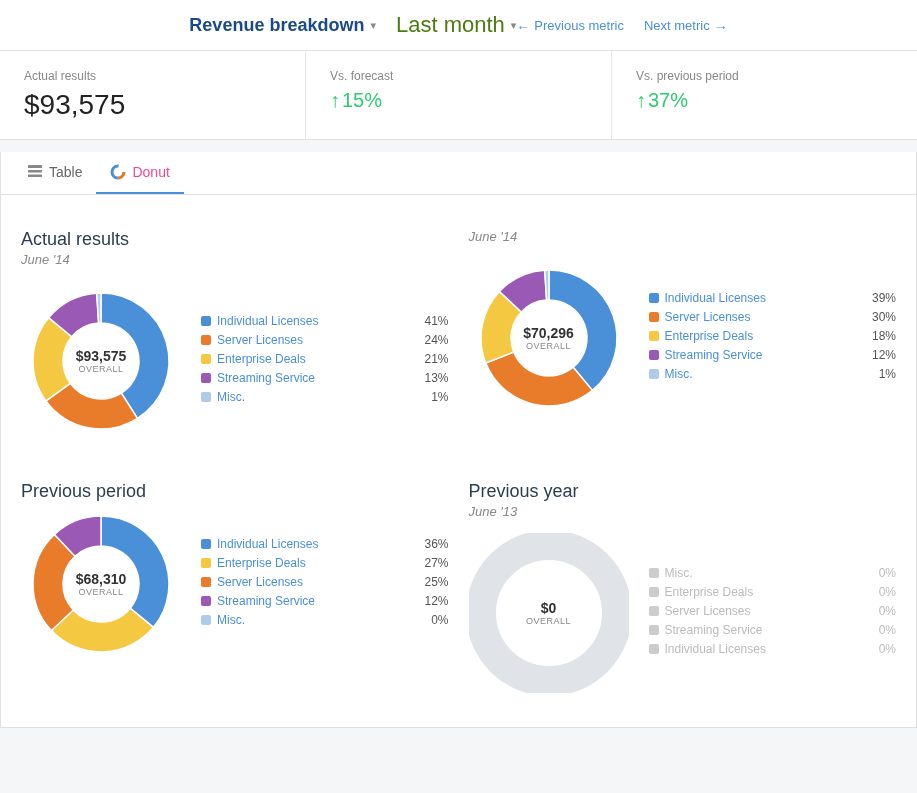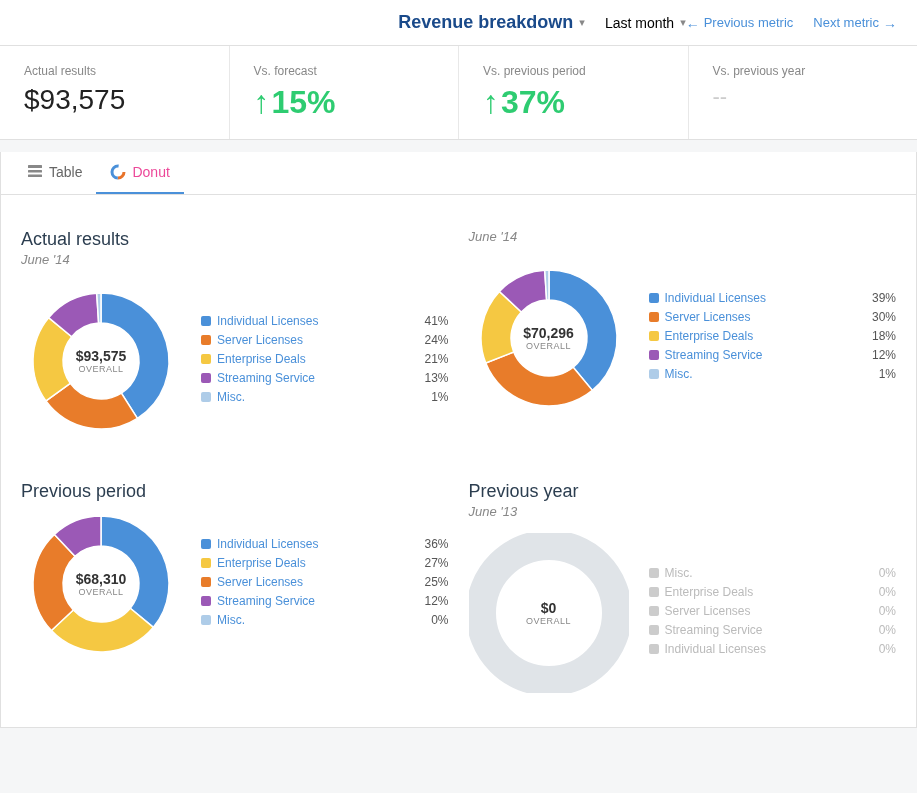--- a/index.html
+++ b/index.html
@@ -1,48 +1,48 @@
 <!DOCTYPE html>
 <html><head>
   <meta charset="utf-8">
   <style>
     * { box-sizing: border-box; margin: 0; padding: 0; }
     body { font-family: -apple-system, BlinkMacSystemFont, 'Segoe UI', Arial, sans-serif; background: #f5f6f7; color: #333; font-size: 13px; }
     
     .top-bar {
       background: #fff;
       border-bottom: 1px solid #e0e0e0;
-      padding: 12px 20px;
+      padding: 12px 4px;
       display: flex;
       align-items: center;
-      justify-content: flex-end;
+      justify-content: center;
     }
     .top-bar-left { display: flex; align-items: center; gap: 4px; }
     .top-bar-title { font-size: 18px; font-weight: 700; color: #1a4a8a; }
     .dropdown-arrow { color: #888; font-size: 11px; margin-left: 2px; cursor: pointer; }
-    .top-bar-period { font-size: 14px; color: #000000; margin-left: 16px; }
+    .top-bar-period { font-size: 22px; color: #4d7c0f; margin-left: 16px; }
     .top-bar-right { display: flex; align-items: center; gap: 20px; }
     .metric-nav { font-size: 13px; color: #4a90d9; cursor: pointer; display: flex; align-items: center; gap: 4px; }
     .arrow-icon { font-size: 14px; }
 
     .metrics-row {
       display: flex;
       background: #fff;
       border-bottom: 1px solid #e0e0e0;
       margin: 0;
     }
     .metric-card {
       flex: 1;
       padding: 18px 24px;
       border-right: 1px solid #e8e8e8;
     }
     .metric-card:last-child { border-right: none; }
     .metric-label { font-size: 12px; color: #888; margin-bottom: 6px; }
     .metric-value { font-size: 28px; font-weight: 300; color: #222; }
-    .metric-value.positive { color: #2ecc71; font-size: 32px; font-weight: 700; }
+    .metric-value.positive { color: #2ecc71; font-size: 20px; font-weight: 400; }
     .metric-arrow-up { display: inline-block; margin-right: 2px; }
     .metric-dash { font-size: 22px; color: #ccc; }
 
     .tabs-bar {
       background: #fff;
       border: 1px solid #e0e0e0;
       border-top: none;
       padding: 0 12px;
       display: flex;
       align-items: center;
@@ -183,24 +183,20 @@
     <div class="metric-label">Vs. forecast</div>
     <div class="metric-value positive">
       <span class="metric-arrow-up" style="color:#2ecc71;">↑</span><span>15%</span>
     </div>
   </div>
   <div class="metric-card">
     <div class="metric-label">Vs. previous period</div>
     <div class="metric-value positive">
       <span class="metric-arrow-up" style="color:#2ecc71;">↑</span><span>37%</span>
     </div>
-  </div>
-  <div class="metric-card">
-    <div class="metric-label">Vs. previous year</div>
-    <div class="metric-dash">--</div>
   </div>
 </div>
 
 <div class="tabs-bar">
   <div class="tab-item">
     <svg class="tab-icon" viewBox="0 0 16 16" fill="none">
       <rect x="1" y="1" width="14" height="3" rx="0.5" fill="#888"></rect>
       <rect x="1" y="6" width="14" height="2.5" rx="0.5" fill="#888"></rect>
       <rect x="1" y="10.5" width="14" height="2.5" rx="0.5" fill="#888"></rect>
     </svg>

